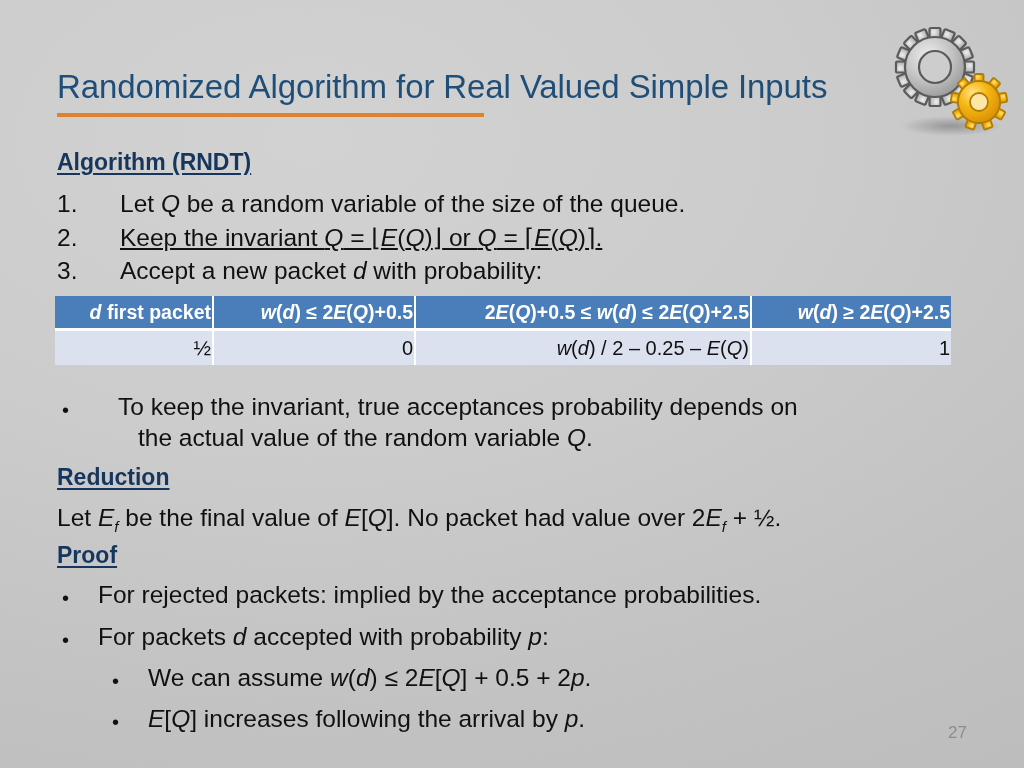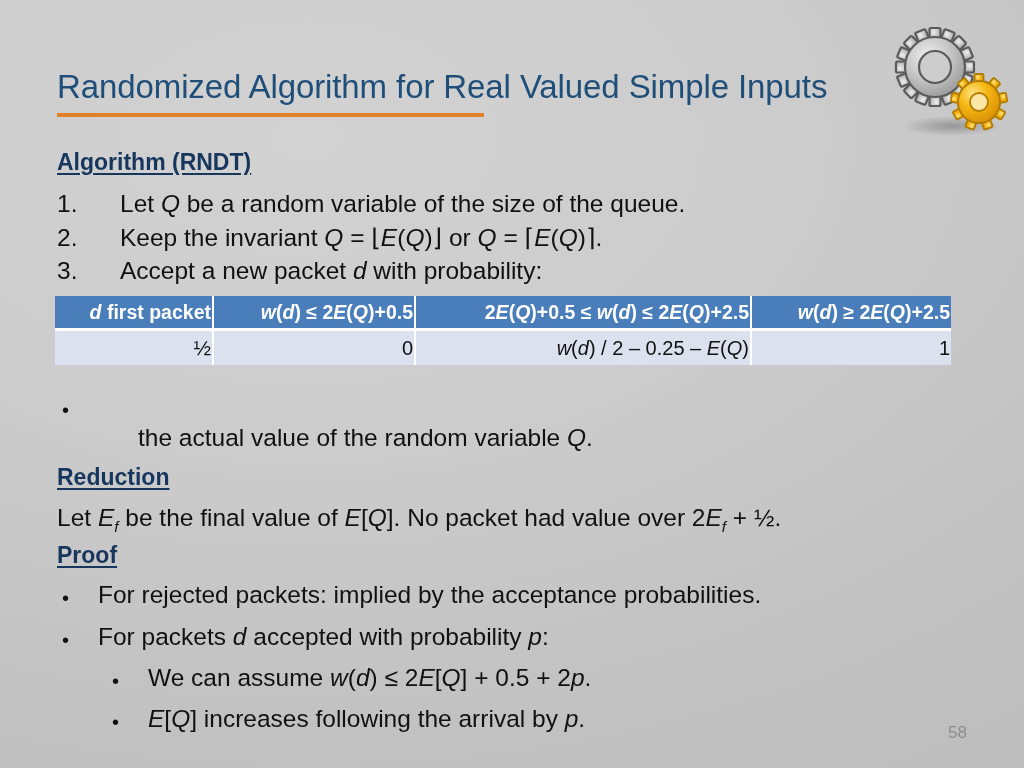--- a/index.html
+++ b/index.html
@@ -208,21 +208,21 @@
   </div>
 
   <div class="body">
 
     <div class="hdr" style="left:57px; top:149px;">Algorithm (RNDT)</div>
 
     <div class="num" style="left:57px; top:190px;">1.</div>
     <div class="line" style="left:120px; top:190px;">Let <i class="m">Q</i> be a random variable of the size of the queue.</div>
 
     <div class="num" style="left:57px; top:224px;">2.</div>
-    <div class="line" style="left:120px; top:224px;">Keep the invariant <i class="m">Q</i> = <span class="brk">⌊</span><i class="m">E</i>(<i class="m">Q</i>)<span class="brk">⌋</span> or <i class="m">Q</i> = <span class="brk">⌈</span><i class="m">E</i>(<i class="m">Q</i>)<span class="brk">⌉</span>.</div>
+    <div class="line" style="left:120px; top:224px;text-decoration:underline;">Keep the invariant <i class="m">Q</i> = <span class="brk">⌊</span><i class="m">E</i>(<i class="m">Q</i>)<span class="brk">⌋</span> or <i class="m">Q</i> = <span class="brk">⌈</span><i class="m">E</i>(<i class="m">Q</i>)<span class="brk">⌉</span>.</div>
 
     <div class="num" style="left:57px; top:257px;">3.</div>
     <div class="line" style="left:120px; top:257px;">Accept a new packet <i class="m">d</i> with probability:</div>
 
     <table class="tbl">
       <colgroup>
         <col style="width:159px">
           <col style="width:202px">
           <col style="width:336px">
           <col style="width:199px">
@@ -239,34 +239,35 @@
         <tr>
           <td><span class="frac">½</span></td>
           <td>0</td>
           <td><i class="m">w</i>(<i class="m">d</i>) / 2 – 0.25 – <i class="m">E</i>(<i class="m">Q</i>)</td>
           <td>1</td>
         </tr>
       </tbody>
     </table>
 
     <div class="bul" style="left:62px; top:400px;">•</div>
+    <div class="wrap2" style="left:118px; top:391px; width:830px;">To keep the invariant, true acceptances probability depends on</div>
     <div class="wrap2" style="left:118px; top:422px; width:830px;margin-left:20px;">the actual value of the random variable <i class="m">Q</i>.</div>
 
     <div class="hdr" style="left:57px; top:464px;">Reduction</div>
     <div class="line" style="left:57px; top:504px;">Let <i class="m">E<sub>f</sub></i> be the final value of <i class="m">E</i>[<i class="m">Q</i>]. No packet had value over 2<i class="m">E<sub>f</sub></i> + ½.</div>
 
     <div class="hdr" style="left:57px; top:542px;">Proof</div>
 
     <div class="bul" style="left:62px; top:588px;">•</div>
     <div class="line" style="left:98px; top:581px;">For rejected packets: implied by the acceptance probabilities.</div>
 
     <div class="bul" style="left:62px; top:630px;">•</div>
     <div class="line" style="left:98px; top:623px;">For packets <i class="m">d</i> accepted with probability <i class="m">p</i>:</div>
 
     <div class="bul" style="left:112px; top:671px;">•</div>
     <div class="line" style="left:148px; top:664px;">We can assume <i class="m">w</i>(<i class="m">d</i>) ≤ 2<i class="m">E</i>[<i class="m">Q</i>] + 0.5 + 2<i class="m">p</i>.</div>
 
     <div class="bul" style="left:112px; top:712px;">•</div>
     <div class="line" style="left:148px; top:705px;"><i class="m">E</i>[<i class="m">Q</i>] increases following the arrival by <i class="m">p</i>.</div>
   </div>
 
-  <div class="slideno">58</div>
+  <div class="slideno">27</div>
 </div>
 
 </body></html>

